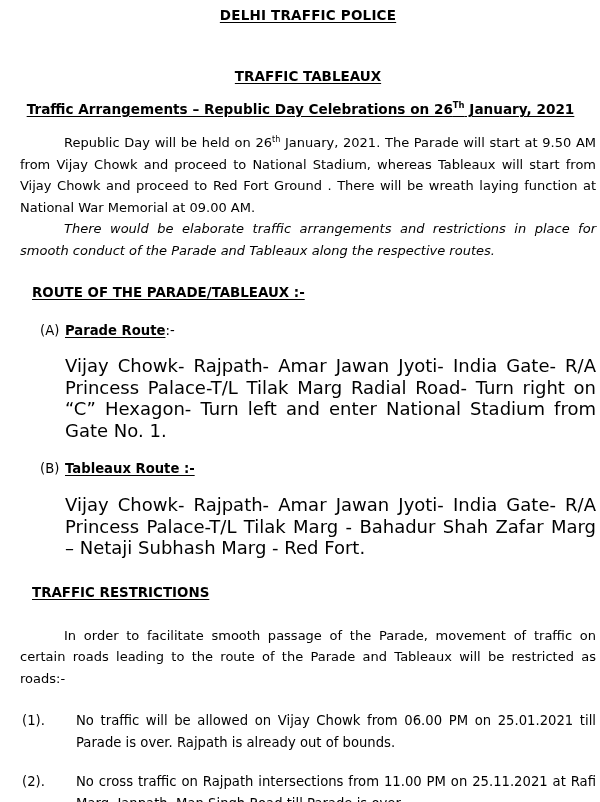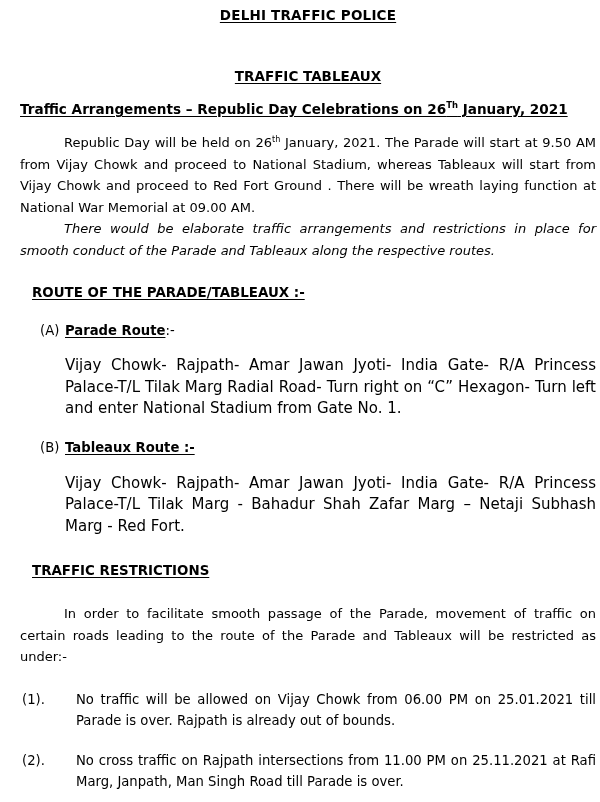--- a/index.html
+++ b/index.html
@@ -38,20 +38,21 @@
     text-underline-offset: 2px;
   }
   .title-adv {
     text-align: center;
     font-weight: bold;
     font-size: 13.5px;
     margin: 43px 0 0 0;
     line-height: 18px;
   }
   .title-sub {
+    text-align: center;
     font-weight: bold;
     font-size: 13.6px;
     margin: 15px 15px 0 0;
     line-height: 18px;
     white-space: nowrap;
   }
   sup.sup {
     font-size: 0.62em;
     vertical-align: super;
     line-height: 0;
@@ -101,21 +102,21 @@
     font-weight: bold;
   }
   .item-letter .lbl span.u {
     text-decoration: underline;
     text-underline-offset: 2px;
   }
   .route-body {
     margin-top: 14px;
     padding-left: 45px;
     padding-right: 0px;
-    font-size: 15px;
+    font-size: 18px;
     line-height: 21.5px;
     text-align: justify;
     text-justify: inter-word;
   }
   .route-body.b2 { margin-top: 15px; }
 
   
   .restr {
     position: relative;
     padding-left: 56px;
@@ -159,21 +160,21 @@
   <div class="route-body">Vijay Chowk- Rajpath- Amar Jawan Jyoti- India Gate- R/A Princess Palace-T/L Tilak Marg Radial Road- Turn right on “C” Hexagon- Turn left and enter National Stadium from Gate No. 1.</div>
 
   <div class="item-letter">
     <span class="marker">(B)</span>
     <span class="lbl"><span class="u">Tableaux Route :-</span></span><span></span>
   </div>
   <div class="route-body b2">Vijay Chowk- Rajpath- Amar Jawan Jyoti- India Gate- R/A Princess Palace-T/L Tilak Marg - Bahadur Shah Zafar Marg – Netaji Subhash Marg - Red Fort.</div>
 
   <h4 class="sec-head h-restr"><span class="u">TRAFFIC RESTRICTIONS</span></h4>
 
-  <p class="para p3">In order to facilitate smooth passage of the Parade, movement of traffic on certain roads leading to the route of the Parade and Tableaux will be restricted as under:-</p>
+  <p class="para p3">In order to facilitate smooth passage of the Parade, movement of traffic on certain roads leading to the route of the Parade and Tableaux will be restricted as roads:-</p>
 
   <div class="restr first">
     <span class="num">(1).</span><span>No traffic will be allowed on Vijay Chowk from 06.00 PM on  25.01.2021 till Parade is over. Rajpath is already out of bounds.</span>
   </div>
 
   <div class="restr">
     <span class="num">(2).</span><span>No cross traffic on Rajpath intersections from 11.00 PM on 25.11.2021 at Rafi Marg, Janpath, Man Singh Road till Parade is over.</span>
   </div>
 
 </div>

